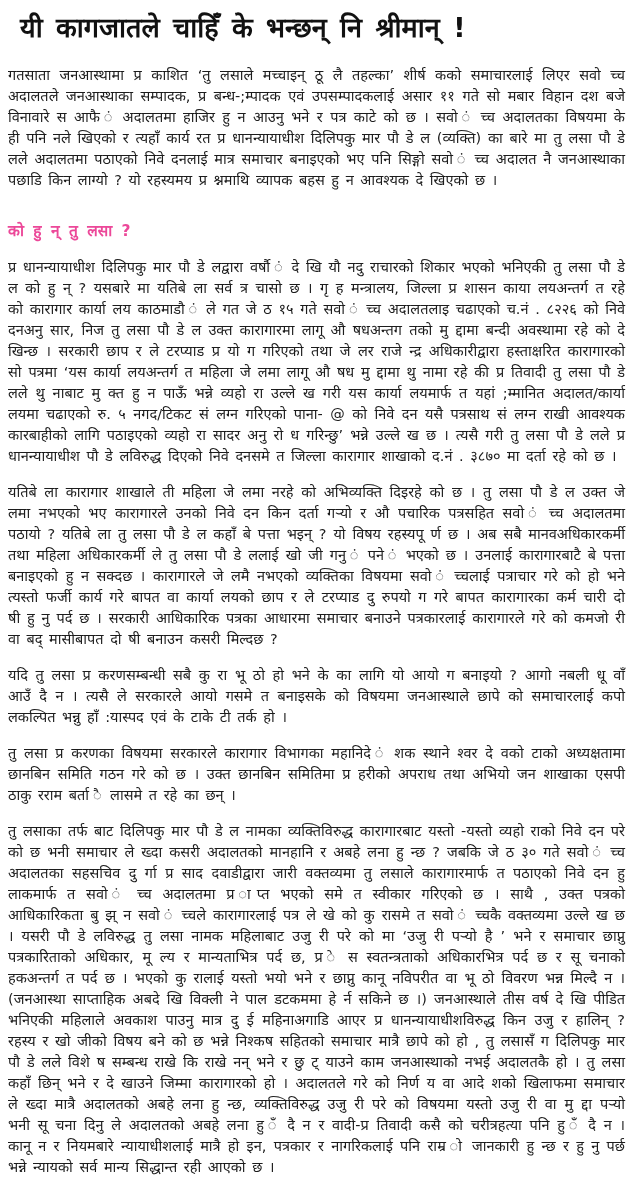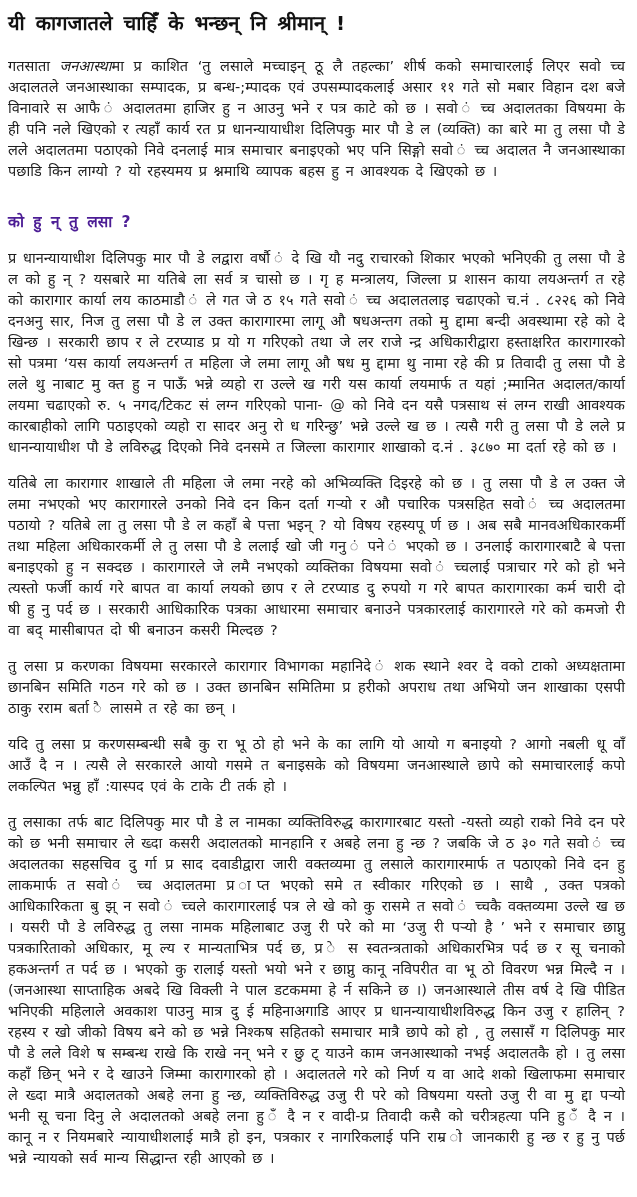--- a/index.html
+++ b/index.html
@@ -13,53 +13,52 @@
       font-family: "DejaVu Sans", sans-serif;
       color: #1c1c1c;
       -webkit-font-smoothing: none;
     }
     .doc {
       padding: 6px 12px 12px 8px;
       box-sizing: border-box;
       width: 637px;
     }
     .doc-title {
-      font-size: 20px;
+      font-size: 27px;
       line-height: 1.3;
       font-weight: bold;
-      margin: 4px 0 20px 0;
+      margin: 4px 0 20px 12px;
       word-spacing: 4px;
       color: #111111;
     }
     .section-heading {
       font-size: 15.5px;
       font-weight: bold;
       margin: 28px 0 16px 0;
       word-spacing: 4px;
-      color: #4c1d95;
+      color: #ec4899;
     }
     .body-paragraph {
       font-size: 14.5px;
       line-height: 21px;
       text-align: justify;
       margin: 0 0 15px 0;
       word-spacing: 2px;
       color: #1c1c1c;
     }
     .run-italic {
-      font-style: italic;
     }
   </style>
 </head>
 <body>
 
 <div class="doc">
   <h1 class="doc-title">यी कागजातले  चाहिँ  के  भन्छन्  नि श्रीमान्  !</h1>
   <div id="article-body">
       <p class="body-paragraph"><span class="">गतसाता </span><span class="run-italic">जनआस्था</span><span class="">मा प्र काशित ‘तु लसाले  मच्चाइन्  ठू लै  तहल्का’ शीर्ष कको  समाचारलाई  लिएर सवो च्च अदालतले  जनआस्थाका सम्पादक, प्र बन्ध-;म्पादक एवं  उपसम्पादकलाई  असार ११ गते  सो मबार विहान दश बजे  विनावारे स आफै ं  अदालतमा हाजिर हु न आउनु  भने र पत्र काटे को  छ । सवो ं च्च अदालतका विषयमा के ही पनि नले खिएको  र त्यहाँ  कार्य रत प्र धानन्यायाधीश दिलिपकु मार पौ डे ल (व्यक्ति) का बारे मा तु लसा पौ डे लले  अदालतमा पठाएको  निवे दनलाई  मात्र समाचार बनाइएको  भए पनि सिङ्गो  सवो ं च्च अदालत नै  जनआस्थाका पछाडि किन लाग्यो  ? यो  रहस्यमय प्र श्नमाथि व्यापक बहस हु न आवश्यक दे खिएको  छ ।</span></p>
       <h2 class="section-heading">को  हु न्  तु लसा ?</h2>
       <p class="body-paragraph"><span class="">प्र धानन्यायाधीश दिलिपकु मार पौ डे लद्वारा वर्षौ ं  दे खि यौ नदु राचारको  शिकार भएको  भनिएकी तु लसा पौ डे ल को  हु न्  ? यसबारे मा यतिबे ला सर्व त्र चासो  छ । गृ ह मन्त्रालय, जिल्ला प्र शासन काया लयअन्तर्ग त रहे को  कारागार कार्या लय काठमाडौ ं ले  गत जे ठ १५ गते  सवो ं च्च अदालतलाइ चढाएको  च.नं . ८२२६ को  निवे दनअनु सार, निज तु लसा पौ डे ल उक्त कारागारमा लागू  औ षधअन्तग तको  मु द्दामा बन्दी अवस्थामा रहे को  दे खिन्छ । सरकारी छाप र ले टरप्याड प्र यो ग गरिएको  तथा जे लर राजे न्द्र  अधिकारीद्वारा हस्ताक्षरित कारागारको  सो  पत्रमा ‘यस कार्या लयअन्तर्ग त महिला जे लमा लागू  औ षध मु द्दामा थु नामा रहे की प्र तिवादी तु लसा पौ डे लले  थु नाबाट मु क्त हु न पाऊँ  भन्ने  व्यहो रा उल्ले ख गरी यस कार्या लयमार्फ त यहां  ;म्मानित अदालत/कार्या लयमा चढाएको  रु. ५ नगद/टिकट सं लग्न गरिएको  पाना- @ को  निवे दन यसै  पत्रसाथ सं लग्न राखी आवश्यक कारबाहीको  लागि पठाइएको  व्यहो रा सादर अनु रो ध गरिन्छु’ भन्ने  उल्ले ख छ । त्यसै गरी तु लसा पौ डे लले  प्र धानन्यायाधीश पौ डे लविरुद्ध दिएको  निवे दनसमे त जिल्ला कारागार शाखाको  द.नं . ३८७० मा दर्ता  रहे को  छ ।</span></p>
       <p class="body-paragraph"><span class="">यतिबे ला कारागार शाखाले  ती महिला जे लमा नरहे को  अभिव्यक्ति दिइरहे को  छ । तु लसा पौ डे ल उक्त जे लमा नभएको  भए कारागारले  उनको  निवे दन किन दर्ता  गऱ्यो  र औ पचारिक पत्रसहित सवो ं च्च अदालतमा पठायो  ? यतिबे ला तु लसा पौ डे ल कहाँ  बे पत्ता भइन्  ? यो  विषय रहस्यपू र्ण  छ । अब सबै  मानवअधिकारकर्मी  तथा महिला अधिकारकर्मी ले  तु लसा पौ डे ललाई  खो जी गनु ं पने ं  भएको  छ । उनलाई  कारागारबाटै  बे पत्ता बनाइएको  हु न सक्दछ । कारागारले  जे लमै  नभएको  व्यक्तिका विषयमा सवो ं च्चलाई  पत्राचार गरे को  हो  भने  त्यस्तो  फर्जी  कार्य  गरे बापत वा कार्या लयको  छाप र ले टरप्याड दु रुपयो ग गरे बापत कारागारका कर्म चारी दो षी हु नु पर्द छ । सरकारी आधिकारिक पत्रका आधारमा समाचार बनाउने  पत्रकारलाई  कारागारले  गरे को  कमजो री वा बद्  मासीबापत दो षी बनाउन कसरी मिल्दछ ?</span></p>
+      <p class="body-paragraph"><span class="">यदि तु लसा प्र करणसम्बन्धी सबै  कु रा भू ठो  हो  भने  के  का लागि यो  आयो ग बनाइयो  ? आगो  नबली धू वाँ  आउँ दै न । त्यसै ले  सरकारले  आयो गसमे त बनाइसके को  विषयमा जनआस्थाले  छापे को  समाचारलाई  कपो लकल्पित भन्नु  हाँ :यास्पद एवं  के टाके टी तर्क  हो  ।</span></p>
       <p class="body-paragraph"><span class="">तु लसा प्र करणका विषयमा सरकारले  कारागार विभागका महानिदे ं शक स्थाने श्वर दे वको टाको  अध्यक्षतामा छानबिन समिति गठन गरे को  छ । उक्त छानबिन समितिमा प्र हरीको  अपराध तथा अभियो जन शाखाका एसपी ठाकु रराम बर्ता ै लासमे त रहे का छन्  ।</span></p>
-      <p class="body-paragraph"><span class="">यदि तु लसा प्र करणसम्बन्धी सबै  कु रा भू ठो  हो  भने  के  का लागि यो  आयो ग बनाइयो  ? आगो  नबली धू वाँ  आउँ दै न । त्यसै ले  सरकारले  आयो गसमे त बनाइसके को  विषयमा जनआस्थाले  छापे को  समाचारलाई  कपो लकल्पित भन्नु  हाँ :यास्पद एवं  के टाके टी तर्क  हो  ।</span></p>
       <p class="body-paragraph"><span class="">तु लसाका तर्फ बाट दिलिपकु मार पौ डे ल नामका व्यक्तिविरुद्ध कारागारबाट यस्तो -यस्तो  व्यहो राको  निवे दन परे को  छ भनी समाचार ले ख्दा कसरी अदालतको  मानहानि र अबहे लना हु न्छ ? जबकि जे ठ ३० गते  सवो ं च्च अदालतका सहसचिव दु र्गा  प्र साद दवाडीद्वारा जारी वक्तव्यमा तु लसाले  कारागारमार्फ त पठाएको  निवे दन हु लाकमार्फ त सवो ं च्च अदालतमा प्र ाप्त भएको  समे त स्वीकार गरिएको  छ । साथै , उक्त पत्रको  आधिकारिकता बु झ् न सवो ं च्चले  कारागारलाई  पत्र ले खे को  कु रासमे त सवो ं च्चकै  वक्तव्यमा उल्ले ख छ । यसरी पौ डे लविरुद्ध तु लसा नामक महिलाबाट उजु री परे को मा ‘उजु री पऱ्यो  है ’ भने र समाचार छाप्नु  पत्रकारिताको  अधिकार, मू ल्य र मान्यताभित्र पर्द छ, प्र े स स्वतन्त्रताको  अधिकारभित्र पर्द छ र सू चनाको  हकअन्तर्ग त पर्द छ । भएको  कु रालाई  यस्तो  भयो  भने र छाप्नु  कानू नविपरीत वा भू ठो  विवरण भन्न मिल्दै न । (जनआस्था साप्ताहिक अबदे खि विक्ली ने पाल डटकममा हे र्न  सकिने छ ।) जनआस्थाले  तीस वर्ष दे खि पीडित भनिएकी महिलाले  अवकाश पाउनु  मात्र दु ई  महिनाअगाडि आएर प्र धानन्यायाधीशविरुद्ध किन उजु र हालिन्  ? रहस्य र खो जीको  विषय बने को  छ भन्ने  निश्कष सहितको  समाचार मात्रै  छापे को  हो , तु लसासँ ग दिलिपकु मार पौ डे लले  विशे ष सम्बन्ध राखे  कि राखे नन्  भने र छु ट् याउने  काम जनआस्थाको  नभई  अदालतकै  हो  । तु लसा कहाँ  छिन्  भने र दे खाउने  जिम्मा कारागारको  हो  । अदालतले  गरे को  निर्ण य वा आदे शको  खिलाफमा समाचार ले ख्दा मात्रै  अदालतको  अबहे लना हु न्छ, व्यक्तिविरुद्ध उजु री परे को  विषयमा यस्तो  उजु री वा मु द्दा पऱ्यो  भनी सू चना दिनु ले  अदालतको  अबहे लना हु ँ दै न र वादी-प्र तिवादी कसै को  चरीत्रहत्या पनि हु ँ दै न । कानू न र नियमबारे  न्यायाधीशलाई  मात्रै  हो इन, पत्रकार र नागरिकलाई  पनि राम्र ो  जानकारी हु न्छ र हु नु पर्छ  भन्ने  न्यायको  सर्व मान्य सिद्धान्त रही आएको  छ ।</span></p>
     </div>
 </div>
 
 </body></html>

